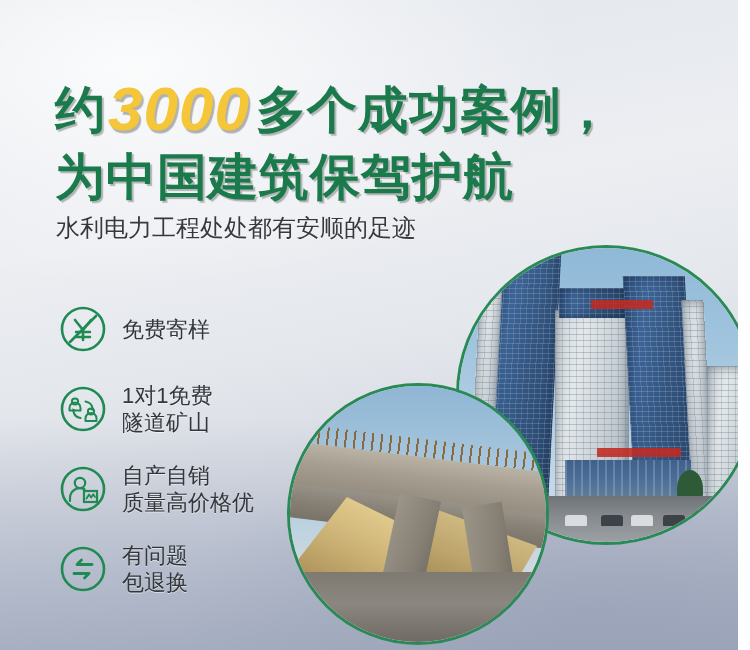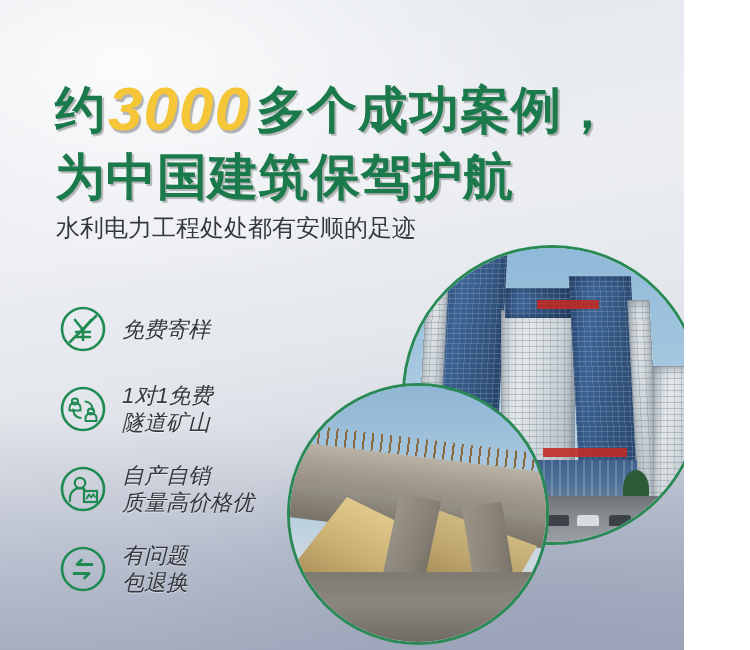--- a/index.html
+++ b/index.html
@@ -2,21 +2,21 @@
 <html><head>
 <meta charset="utf-8">
 <style>
   html, body {
     margin: 0;
     padding: 0;
     background: #ffffff;
   }
   #banner {
     position: relative;
-    width: 684px;
+    width: 738px;
     height: 650px;
     overflow: hidden;
     font-family: "Liberation Sans", "DejaVu Sans", sans-serif;
     background:
       linear-gradient(170deg,
         #e3e7ec 0%,
         #e7eaef 18%,
         #eceef2 34%,
         #e4e7ec 52%,
         #d5d9e1 70%,
@@ -102,21 +102,21 @@
     margin-right: 14px;
   }
   .feat-icon svg { display: block; width: 50px; height: 50px; }
   .feat-text {
     color: #33373b;
     font-size: 22px;
     line-height: 27px;
     white-space: nowrap;
     text-shadow: 0 1px 0 rgba(255,255,255,0.5);
   }
-  .feat-text span { display: block; font-style: italic; }
+  .feat-text span { display: block; }
 
   
   .photo-circle {
     position: absolute;
     border-radius: 50%;
     overflow: hidden;
     border: 3px solid #2a8a56;
     box-sizing: border-box;
   }
   #photo-building {

